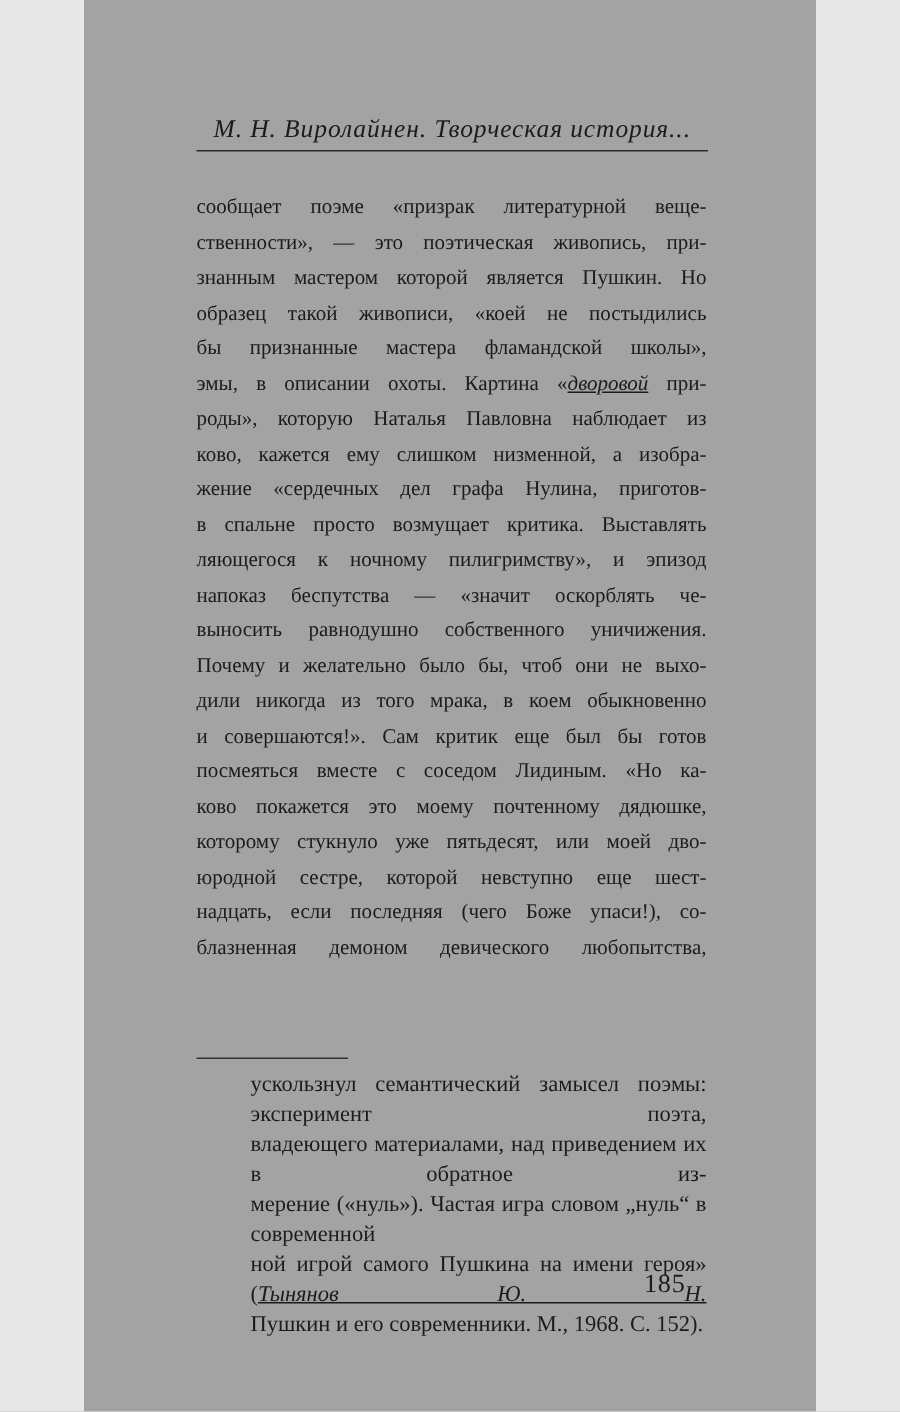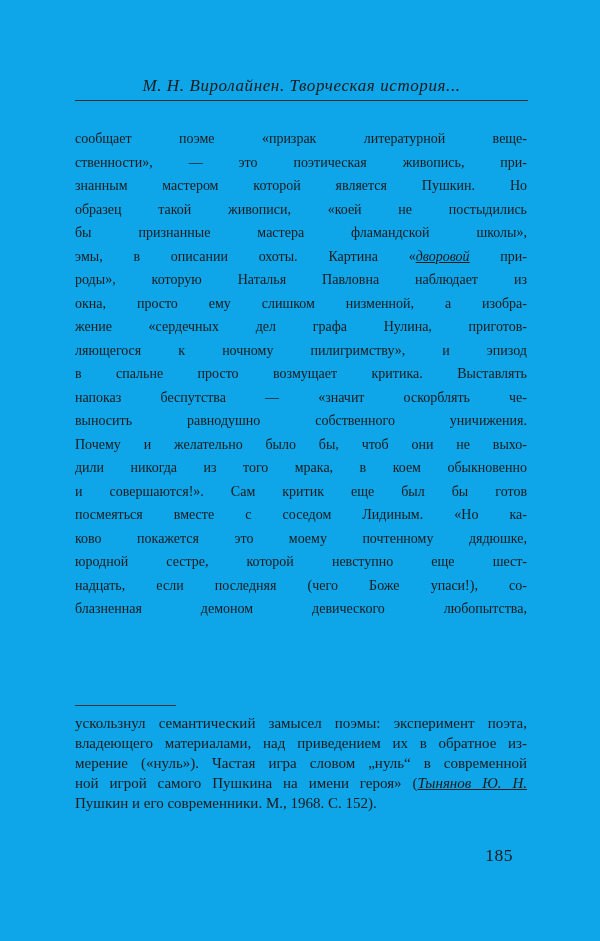--- a/index.html
+++ b/index.html
@@ -2,23 +2,23 @@
 <html><head>
 <meta charset="utf-8">
 <style>
   html, body {
     margin: 0;
     padding: 0;
     background: #e8e8e8;
   }
   .page {
     position: relative;
-    width: 600px;
+    width: 488px;
     height: 941px;
-    background: #0ea5e9;
+    background: #a3a3a3;
     color: #1b1b1b;
     font-family: "Liberation Serif", "DejaVu Serif", serif;
     overflow: hidden;
     margin: 0 auto;
   }
   .running-header {
     position: absolute;
     left: 75px;
     right: 72px;
     top: 76px;
@@ -58,20 +58,21 @@
     position: absolute;
     left: 75px;
     right: 73px;
     top: 713px;
     font-size: 15px;
     line-height: 20px;
   }
   .footnote .tline {
     text-align: justify;
     text-align-last: justify;
+    margin-left: 36px;
   }
   .footnote .tline:last-child {
     text-align-last: left;
     font-family: Liberation Serif, serif;
   }
   .tline i {
     font-style: italic;
     text-decoration: underline;
   }
   .page-number {
@@ -93,31 +94,32 @@
   </div>
 
   <div class="body-text">
       <div class="tline">сообщает поэме «призрак литературной веще-</div>
       <div class="tline">ственности», — это поэтическая живопись, при-</div>
       <div class="tline">знанным мастером которой является Пушкин. Но</div>
       <div class="tline">образец такой живописи, «коей не постыдились</div>
       <div class="tline">бы признанные мастера фламандской школы»,</div>
       <div class="tline">эмы, в описании охоты. Картина «<i>дворовой</i> при-</div>
       <div class="tline">роды», которую Наталья Павловна наблюдает из</div>
-      <div class="tline">окна, просто ему слишком низменной, а изобра-</div>
+      <div class="tline">ково, кажется ему слишком низменной, а изобра-</div>
       <div class="tline">жение «сердечных дел графа Нулина, приготов-</div>
+      <div class="tline">в спальне просто возмущает критика. Выставлять</div>
       <div class="tline">ляющегося к ночному пилигримству», и эпизод</div>
-      <div class="tline">в спальне просто возмущает критика. Выставлять</div>
       <div class="tline">напоказ беспутства — «значит оскорблять че-</div>
       <div class="tline">выносить равнодушно собственного уничижения.</div>
       <div class="tline">Почему и желательно было бы, чтоб они не выхо-</div>
       <div class="tline">дили никогда из того мрака, в коем обыкновенно</div>
       <div class="tline">и совершаются!». Сам критик еще был бы готов</div>
       <div class="tline">посмеяться вместе с соседом Лидиным. «Но ка-</div>
       <div class="tline">ково покажется это моему почтенному дядюшке,</div>
+      <div class="tline">которому стукнуло уже пятьдесят, или моей дво-</div>
       <div class="tline">юродной сестре, которой невступно еще шест-</div>
       <div class="tline">надцать, если последняя (чего Боже упаси!), со-</div>
       <div class="tline">блазненная демоном девического любопытства,</div>
     </div>
 
   <div class="footnote-sep"></div>
 
   <div class="footnote">
       <div class="tline">ускользнул семантический замысел поэмы: эксперимент поэта,</div>
       <div class="tline">владеющего материалами, над приведением их в обратное из-</div>

